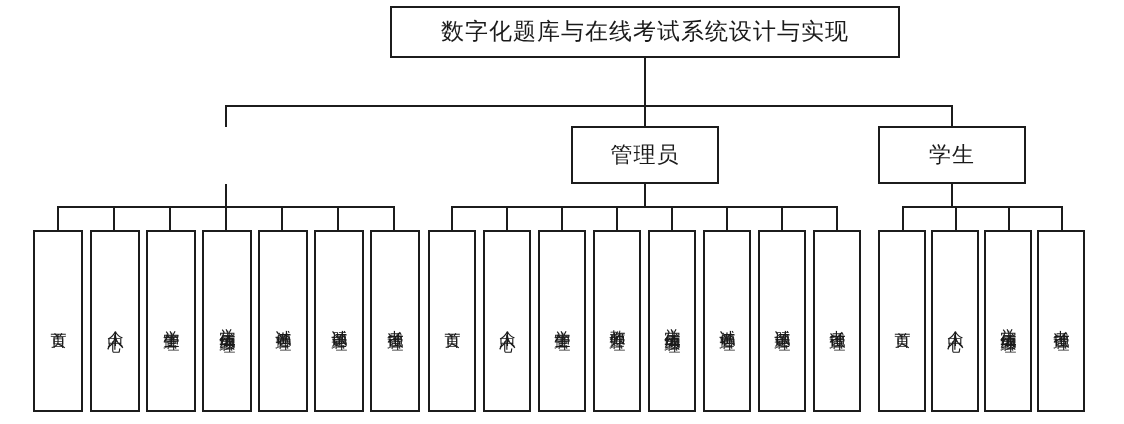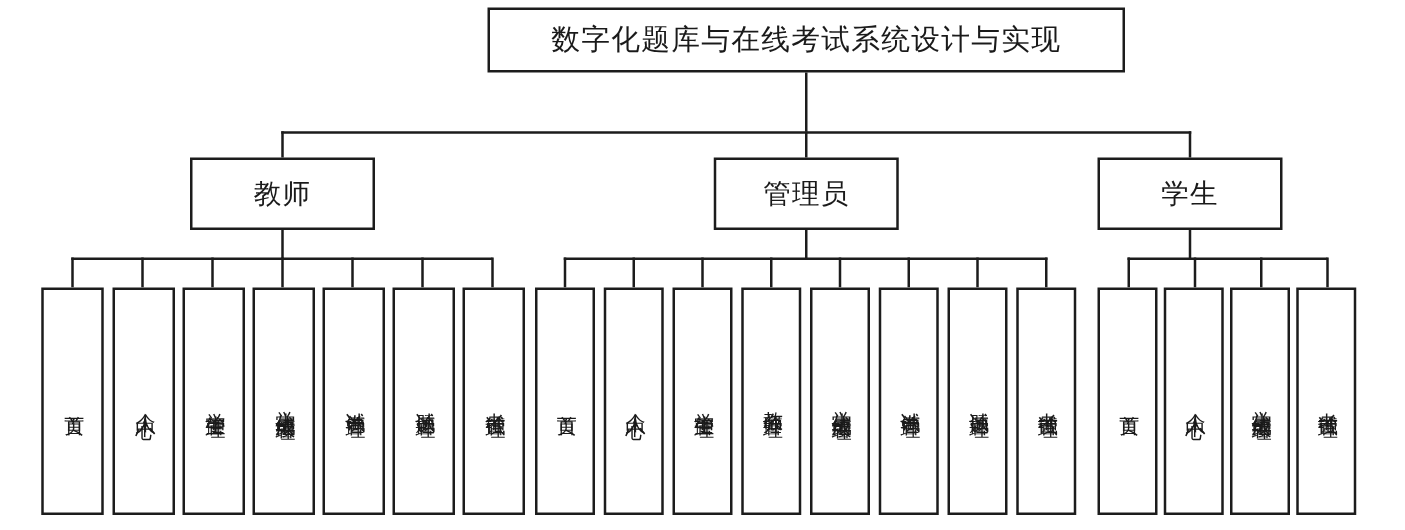--- a/index.html
+++ b/index.html
@@ -73,23 +73,20 @@
     <span>数字化题库与在线考试系统设计与实现</span>
   </div>
 
   <div class="line v" style="left:644px; top:58px; height:47px;"></div>
 
   <div class="line h" style="left:225px; top:105px; width:728px;"></div>
   <div class="line v" style="left:225px; top:105px; height:22px;"></div>
   <div class="line v" style="left:644px; top:105px; height:22px;"></div>
   <div class="line v" style="left:951px; top:105px; height:22px;"></div>
 
-  <div class="box role-box" style="left:152px; top:126px; width:148px; height:58px;">
-    <span>教师</span>
-  </div>
 
   <div class="box role-box" style="left:571px; top:126px; width:148px; height:58px;">
     <span>管理员</span>
   </div>
 
   <div class="box role-box" style="left:878px; top:126px; width:148px; height:58px;">
     <span>学生</span>
   </div>
 
   <div class="line v" style="left:225px; top:184px; height:23px;"></div>

